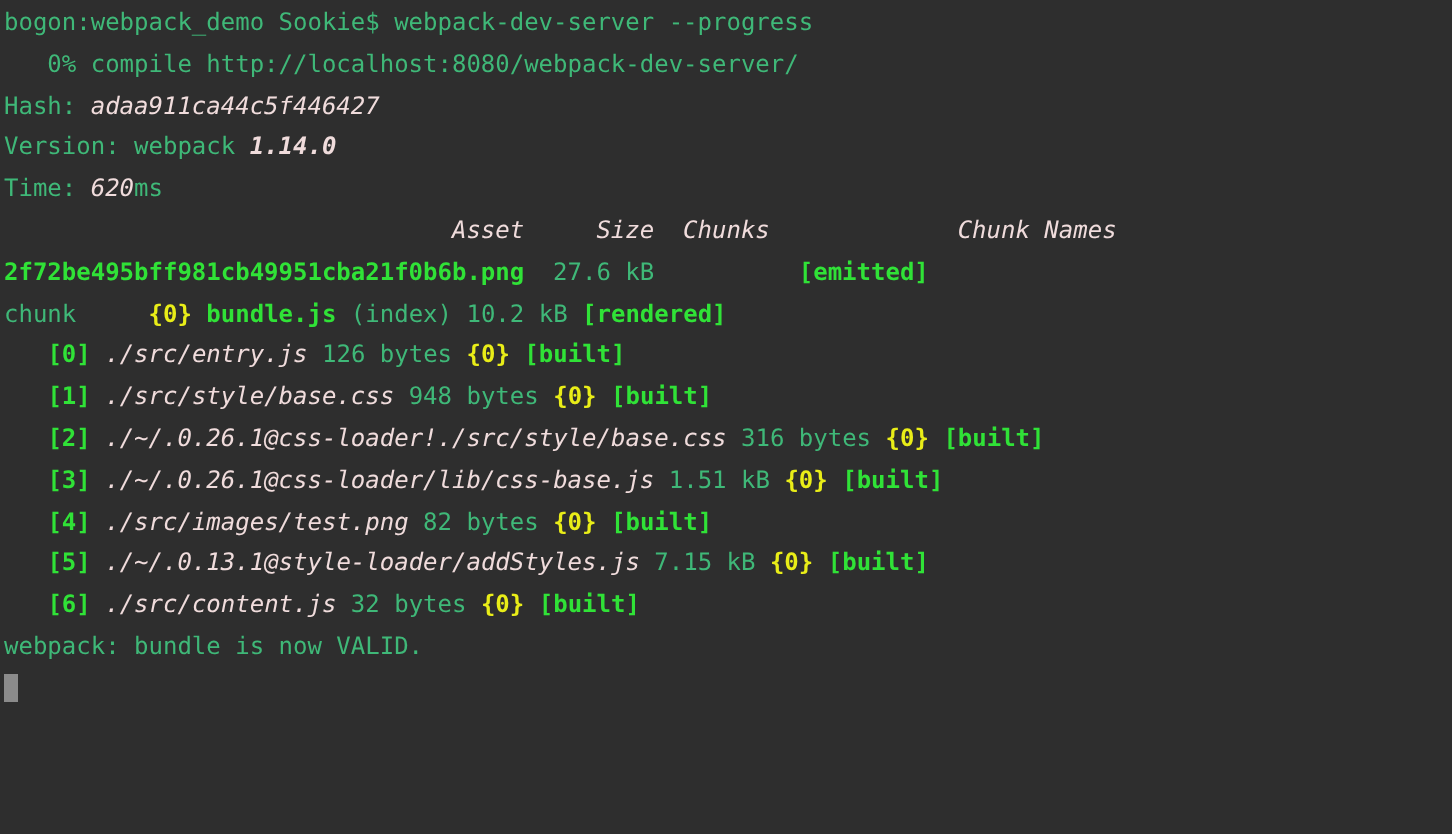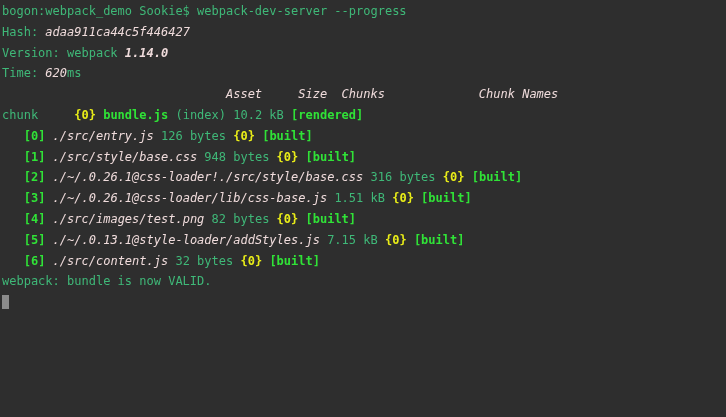--- a/index.html
+++ b/index.html
@@ -26,24 +26,26 @@
   .seg-u { color: var(--bold-white); font-weight: bold; font-style: italic; }
   .seg-y { color: var(--yellow); font-weight: bold; }
   .seg-c { background: var(--cursor); color: transparent; }
 </style>
 </head>
 <body>
 
 <div class="terminal" style="--bg: #2e2e2e; --green: #3fb878; --bright-green: #30e237; --bold-white: #f0dcdc; --yellow: #e9ed18; --cursor: #8b8b8b;">
   <div id="screen">
       <div class="line"><span class="seg-g">bogon:webpack_demo Sookie$ webpack-dev-server --progress</span></div>
+      <div class="line"><span class="seg-g">   0% compile http://localhost:8080/webpack-dev-server/</span></div>
       <div class="line"><span class="seg-g">Hash: </span><span class="seg-w">adaa911ca44c5f446427</span></div>
       <div class="line"><span class="seg-g">Version: webpack </span><span class="seg-u">1.14.0</span></div>
       <div class="line"><span class="seg-g">Time: </span><span class="seg-w">620</span><span class="seg-g">ms</span></div>
       <div class="line"><span class="seg-w">                               Asset     Size  Chunks             Chunk Names</span></div>
+      <div class="line"><span class="seg-b">2f72be495bff981cb49951cba21f0b6b.png</span><span class="seg-g">  27.6 kB          </span><span class="seg-b">[emitted]</span></div>
       <div class="line"><span class="seg-g">chunk     </span><span class="seg-y">{0}</span><span class="seg-g"> </span><span class="seg-b">bundle.js</span><span class="seg-g"> (index) 10.2 kB </span><span class="seg-b">[rendered]</span></div>
       <div class="line"><span class="seg-g">   </span><span class="seg-b">[0]</span><span class="seg-g"> </span><span class="seg-w">./src/entry.js</span><span class="seg-g"> 126 bytes </span><span class="seg-y">{0}</span><span class="seg-g"> </span><span class="seg-b">[built]</span></div>
       <div class="line"><span class="seg-g">   </span><span class="seg-b">[1]</span><span class="seg-g"> </span><span class="seg-w">./src/style/base.css</span><span class="seg-g"> 948 bytes </span><span class="seg-y">{0}</span><span class="seg-g"> </span><span class="seg-b">[built]</span></div>
       <div class="line"><span class="seg-g">   </span><span class="seg-b">[2]</span><span class="seg-g"> </span><span class="seg-w">./~/.0.26.1@css-loader!./src/style/base.css</span><span class="seg-g"> 316 bytes </span><span class="seg-y">{0}</span><span class="seg-g"> </span><span class="seg-b">[built]</span></div>
       <div class="line"><span class="seg-g">   </span><span class="seg-b">[3]</span><span class="seg-g"> </span><span class="seg-w">./~/.0.26.1@css-loader/lib/css-base.js</span><span class="seg-g"> 1.51 kB </span><span class="seg-y">{0}</span><span class="seg-g"> </span><span class="seg-b">[built]</span></div>
       <div class="line"><span class="seg-g">   </span><span class="seg-b">[4]</span><span class="seg-g"> </span><span class="seg-w">./src/images/test.png</span><span class="seg-g"> 82 bytes </span><span class="seg-y">{0}</span><span class="seg-g"> </span><span class="seg-b">[built]</span></div>
       <div class="line"><span class="seg-g">   </span><span class="seg-b">[5]</span><span class="seg-g"> </span><span class="seg-w">./~/.0.13.1@style-loader/addStyles.js</span><span class="seg-g"> 7.15 kB </span><span class="seg-y">{0}</span><span class="seg-g"> </span><span class="seg-b">[built]</span></div>
       <div class="line"><span class="seg-g">   </span><span class="seg-b">[6]</span><span class="seg-g"> </span><span class="seg-w">./src/content.js</span><span class="seg-g"> 32 bytes </span><span class="seg-y">{0}</span><span class="seg-g"> </span><span class="seg-b">[built]</span></div>
       <div class="line"><span class="seg-g">webpack: bundle is now VALID.</span></div>
       <div class="line"><span class="seg-c"> </span></div>

